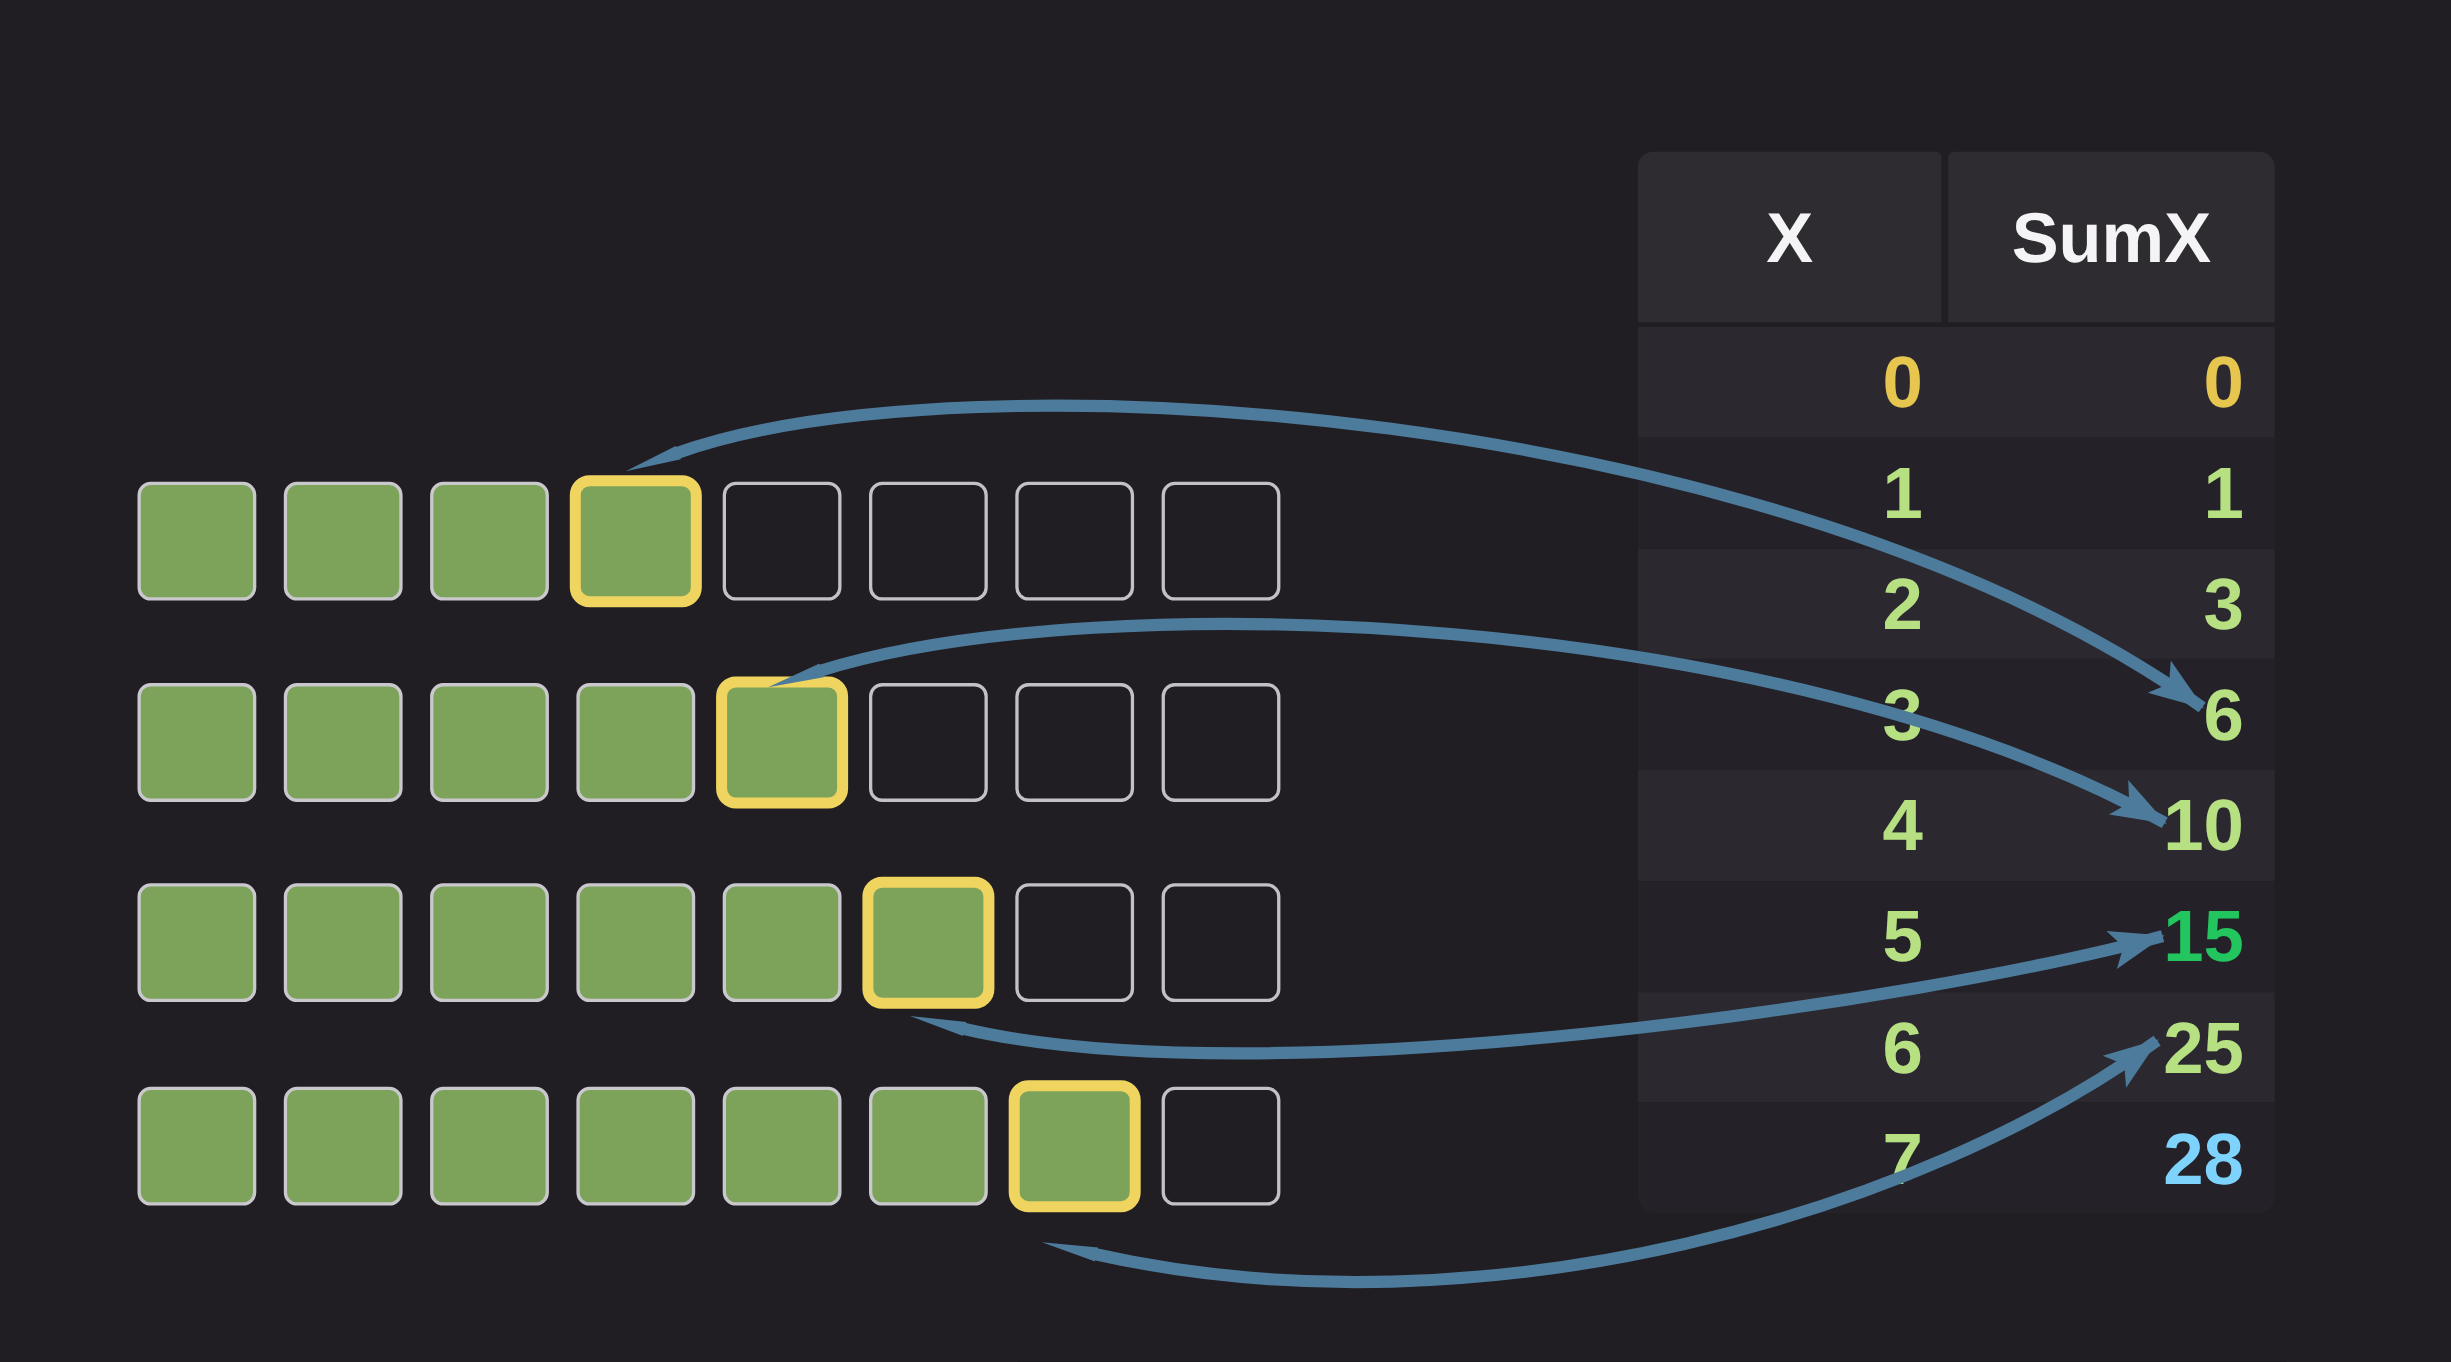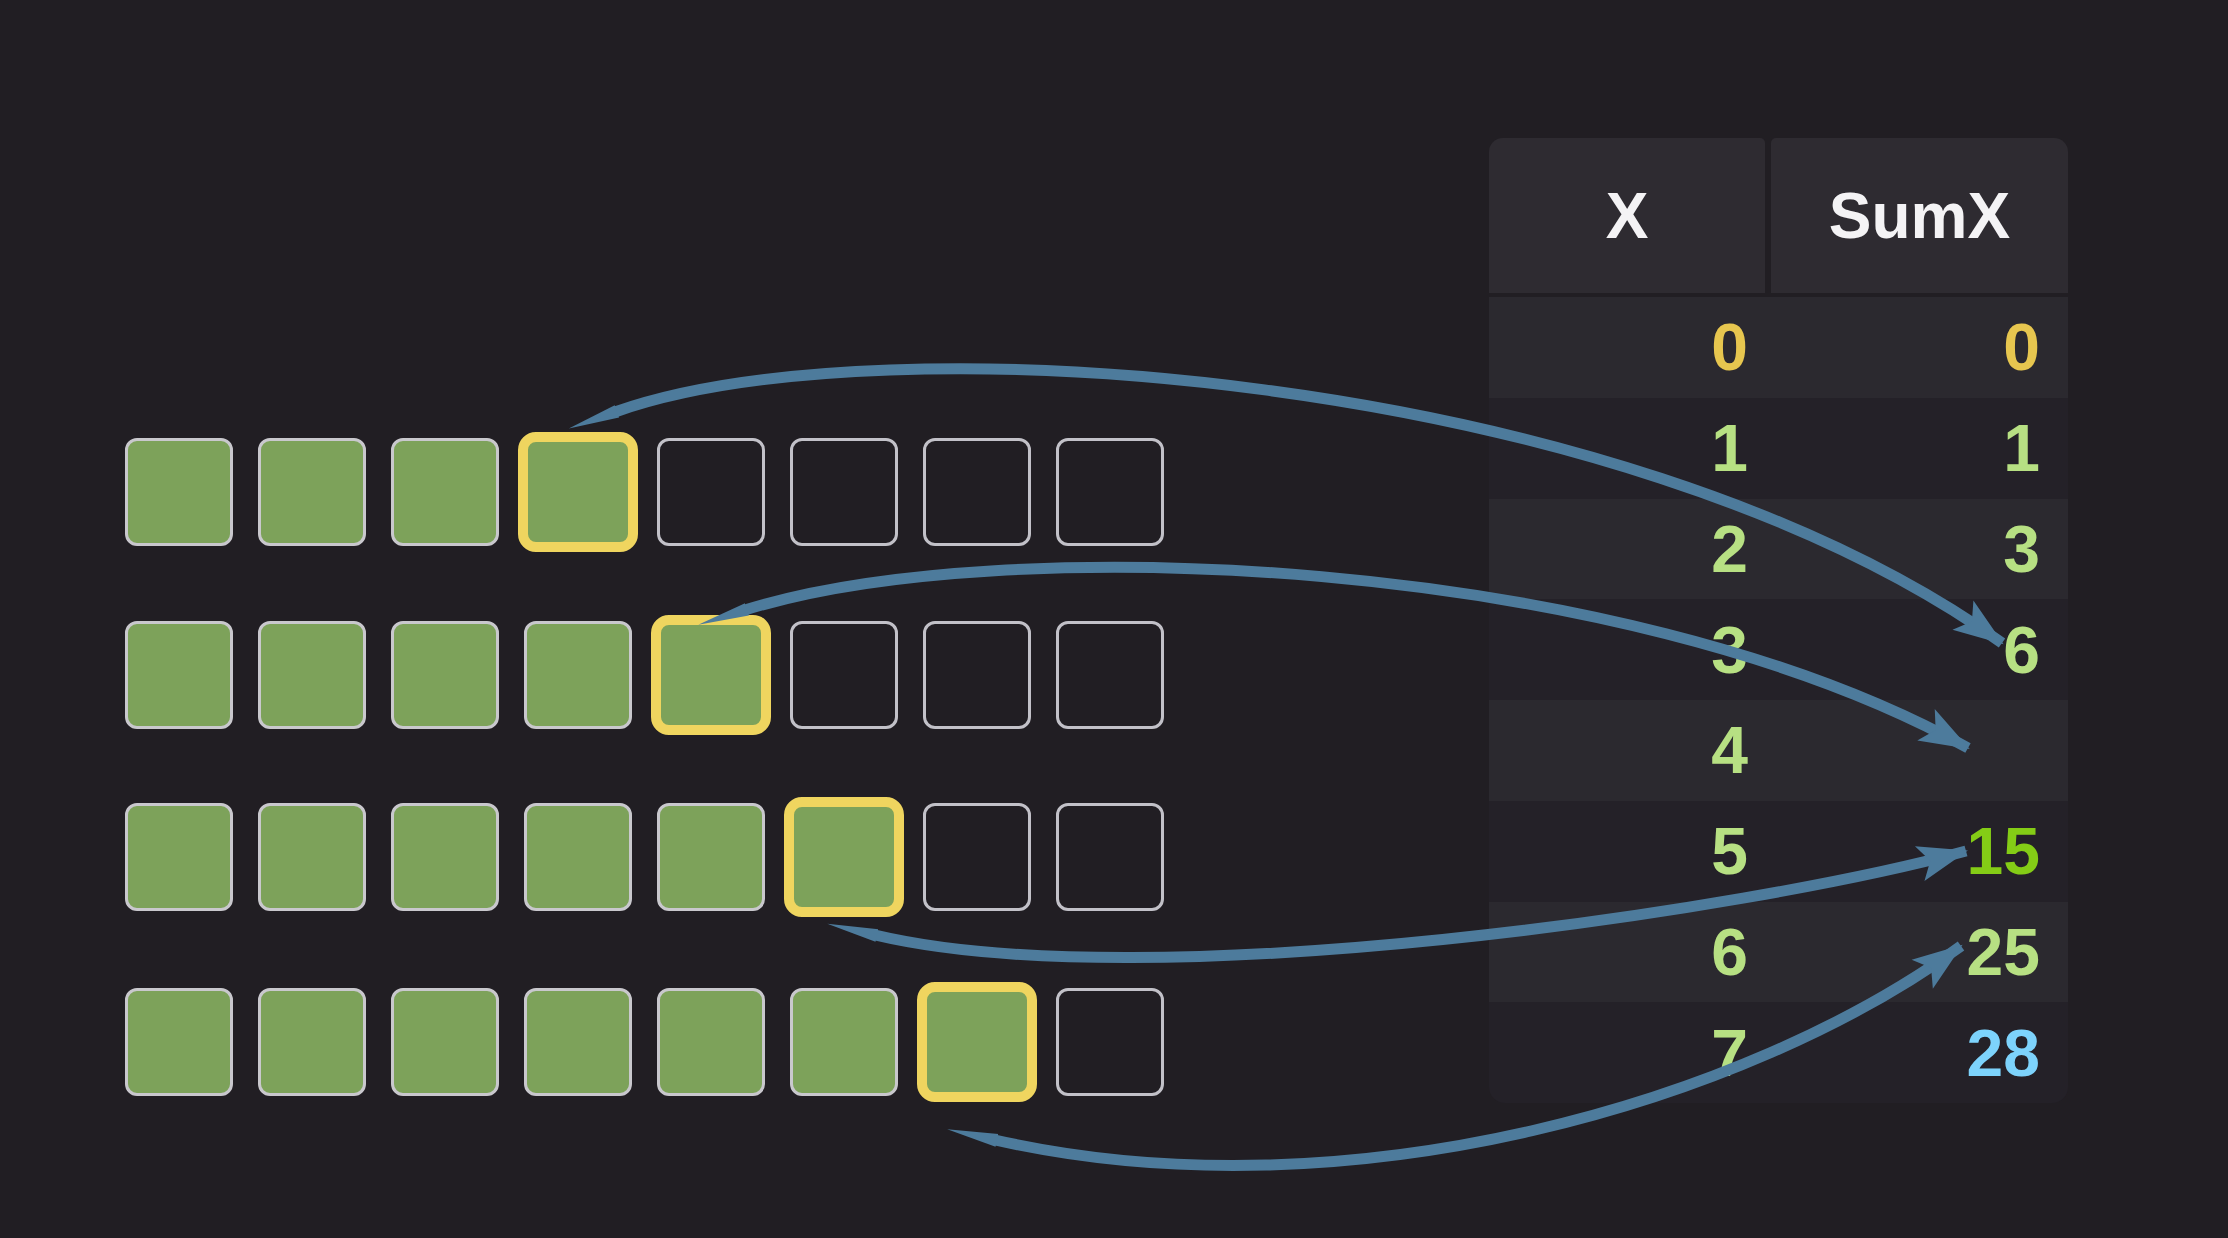--- a/index.html
+++ b/index.html
@@ -105,24 +105,25 @@
         <div class="tr">
           <div class="td tdx" style="color: rgb(183, 224, 131);">2</div>
           <div class="td tds" style="color: rgb(183, 224, 131);">3</div>
         </div>
         <div class="tr">
           <div class="td tdx" style="color: rgb(183, 224, 131);">3</div>
           <div class="td tds" style="color: rgb(183, 224, 131);">6</div>
         </div>
         <div class="tr">
           <div class="td tdx" style="color: rgb(183, 224, 131);">4</div>
+          <div class="td tds" style="color: rgb(183, 224, 131);">10</div>
         </div>
         <div class="tr">
           <div class="td tdx" style="color: rgb(183, 224, 131);">5</div>
-          <div class="td tds" style="color: #84cc16;">15</div>
+          <div class="td tds" style="color: #22c55e;">15</div>
         </div>
         <div class="tr">
           <div class="td tdx" style="color: rgb(183, 224, 131);">6</div>
           <div class="td tds" style="color: rgb(183, 224, 131);">25</div>
         </div>
         <div class="tr">
           <div class="td tdx" style="color: rgb(183, 224, 131);">7</div>
           <div class="td tds" style="color: #7dd3fc;">28</div>
         </div>
       </div>

